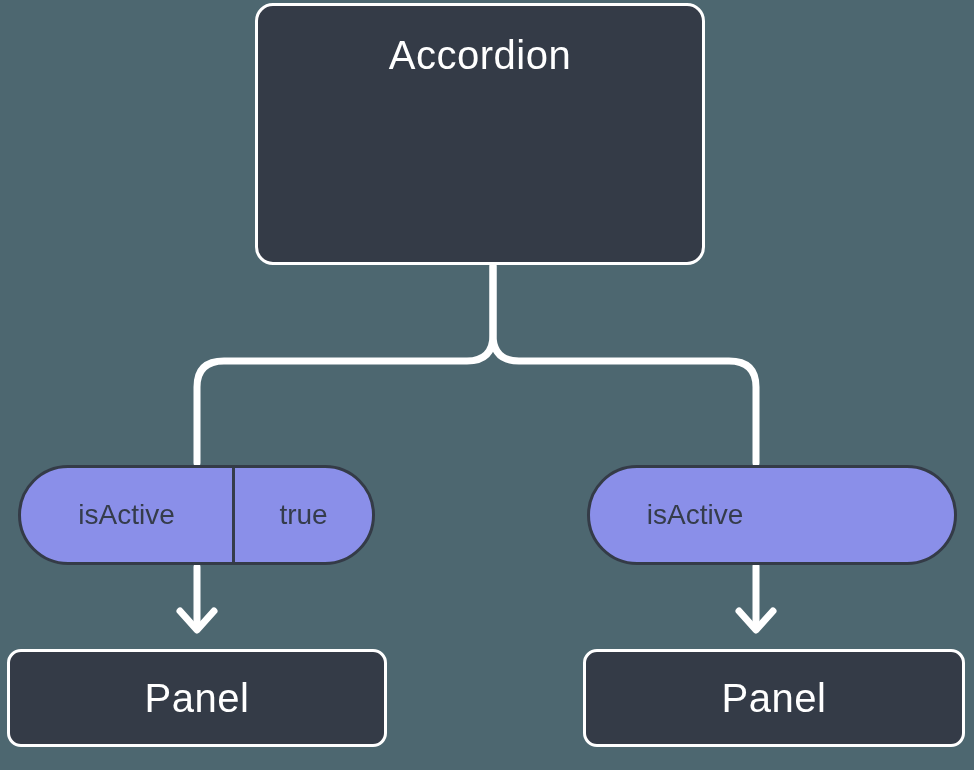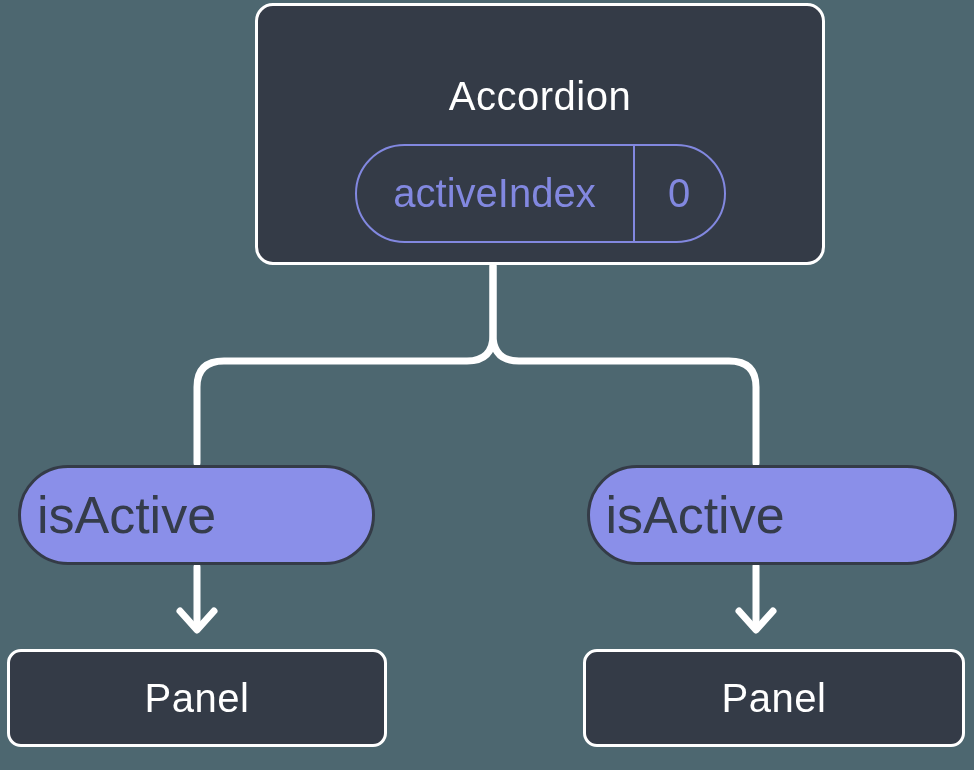--- a/index.html
+++ b/index.html
@@ -23,27 +23,28 @@
     position: absolute;
     z-index: 2;
     background: #343B47;
     border: 3px solid #FFFFFF;
     box-sizing: border-box;
     color: #FFFFFF;
   }
   .root-node {
     left: 255px;
     top: 3px;
-    width: 570px;
+    width: 450px;
     height: 262px;
     border-radius: 18px;
     display: flex;
     flex-direction: column;
     align-items: center;
-    padding-top: 69px;
+    padding-top: 28px;
+    gap: 20px;
   }
   .root-title {
     font-size: 40px;
     line-height: 42px;
     font-weight: 500;
     color: #FFFFFF;
     letter-spacing: 0.5px;
   }
   .state-pill {
     margin-top: 27px;
@@ -76,21 +77,21 @@
     z-index: 2;
     top: 465px;
     height: 100px;
     box-sizing: border-box;
     background: #8A8FE9;
     border: 3px solid #343B47;
     border-radius: 60px;
     display: flex;
     align-items: stretch;
     color: #353C4B;
-    font-size: 52px;
+    font-size: 28px;
     overflow: hidden;
   }
   .prop-pill .pill-name {
     display: flex;
     align-items: center;
     justify-content: center;
   }
   .prop-pill .pill-value {
     flex: 1;
     border-left: 3px solid #353C4B;
@@ -125,28 +126,25 @@
     <path d="M493 266 L493 335 Q493 361 467 361 L224 361 Q197 361 197 387 L197 463"></path>
     <path d="M493 266 L493 335 Q493 361 519 361 L729 361 Q756 361 756 387 L756 463"></path>
     <path d="M197 567 L197 622"></path>
     <path d="M180 611 L197 630 L214 611"></path>
     <path d="M756 566 L756 622"></path>
     <path d="M739 611 L756 630 L773 611"></path>
   </svg>
 
   <div class="node root-node">
     <div class="root-title">Accordion</div>
-    <div class="state-pill">
-      <div class="pill-name">activeIndex</div>
-      <div class="pill-value">0</div>
-    </div>
   </div>
 
   <div class="prop-pill prop-pill-left">
     <div class="pill-name">isActive</div>
+    <div class="pill-value">true</div>
   </div>
 
   <div class="prop-pill prop-pill-right">
     <div class="pill-name">isActive</div>
   </div>
 
   <div class="node panel-node panel-node-left">
     <div>Panel</div>
   </div>
 

